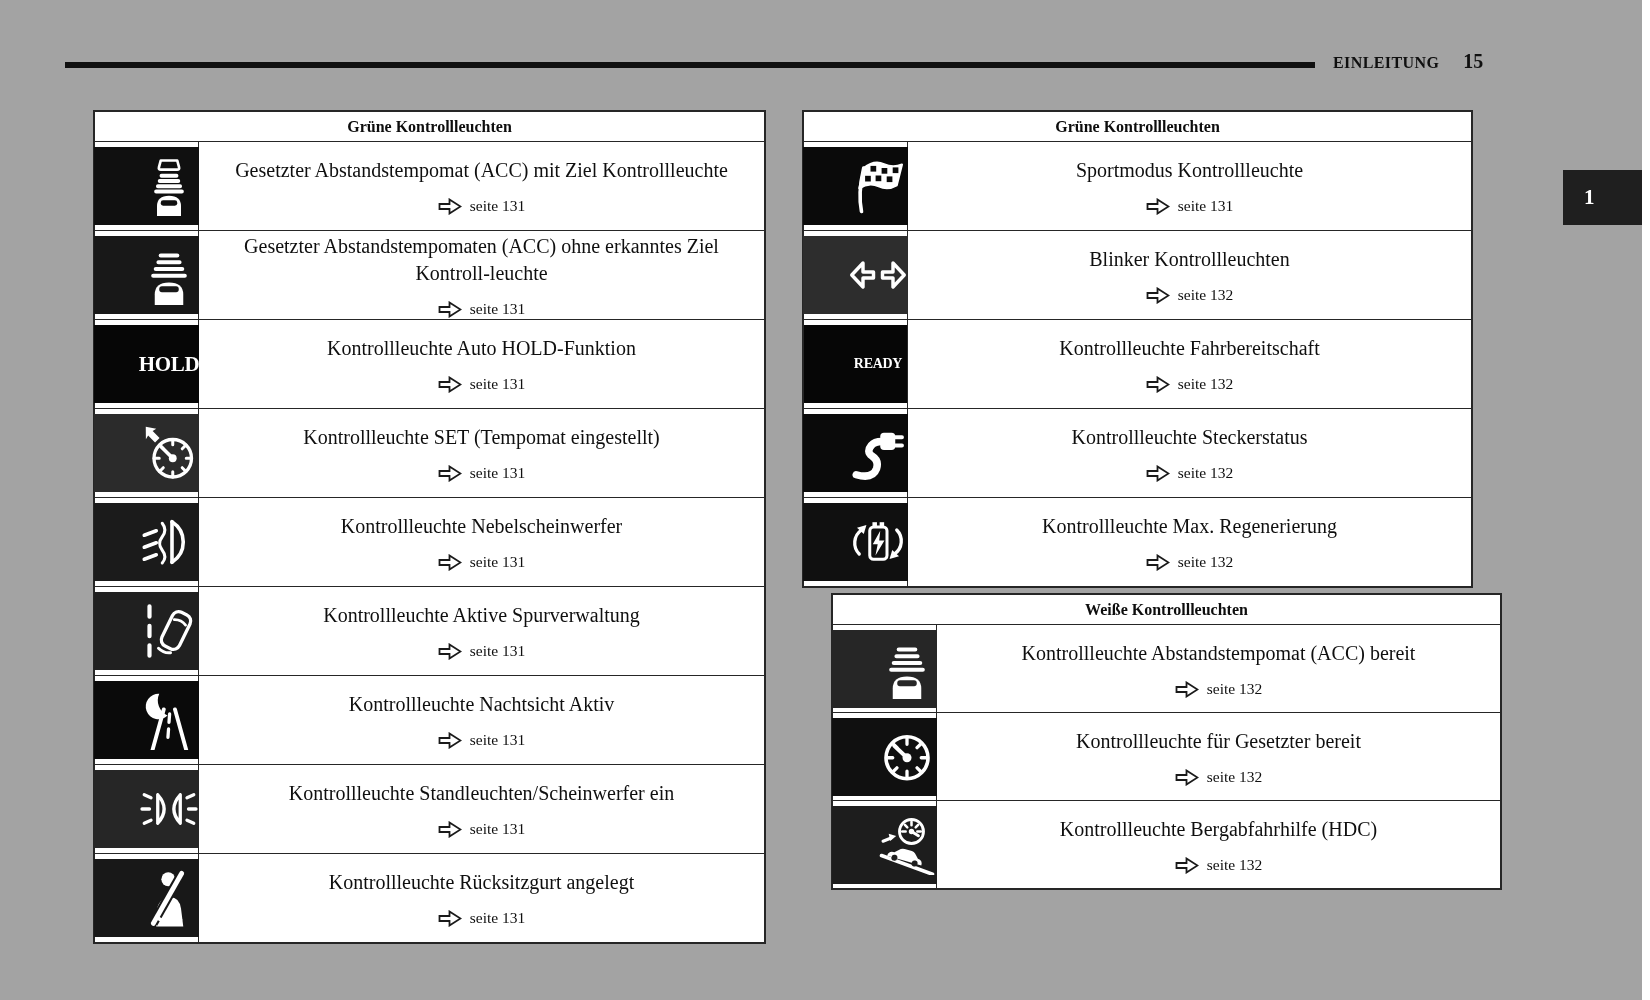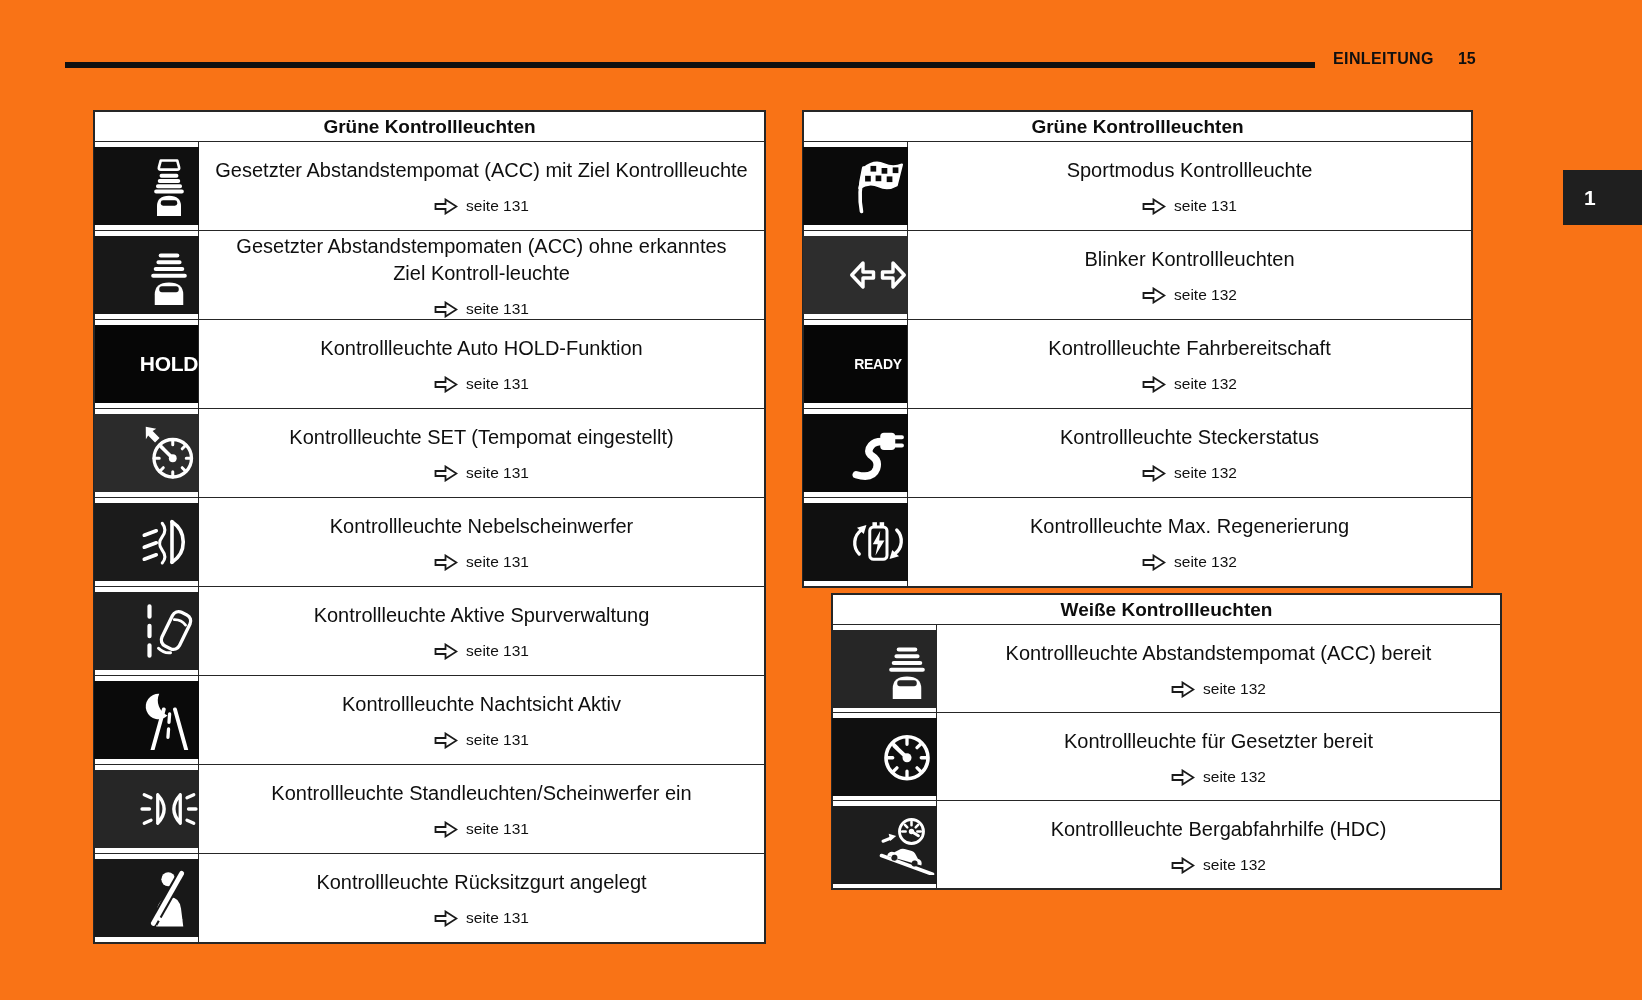--- a/index.html
+++ b/index.html
@@ -1,30 +1,30 @@
 <!DOCTYPE html>
 <html><head>
 <meta charset="utf-8">
 <style>
   html,body{margin:0;padding:0;background:#ffffff;}
-  .page{position:relative;width:1642px;height:1000px;background:#f97316;overflow:hidden;
-        font-family:Liberation Sans, sans-serif;color:#111;}
+  .page{position:relative;width:1642px;height:1000px;background:#a3a3a3;overflow:hidden;
+        font-family:Liberation Serif, serif;color:#111;}
   .rule{position:absolute;left:65px;top:62px;width:1250px;height:6px;background:#101010;}
   .hdr{position:absolute;top:50px;left:1333px;display:flex;align-items:baseline;gap:24px;}
   .hdr .sec{font-size:16px;font-weight:600;letter-spacing:.4px;color:#101010;}
-  .hdr .pg{font-size:16px;font-weight:700;color:#101010;}
+  .hdr .pg{font-size:20px;font-weight:700;color:#101010;}
   .tab1{position:absolute;left:1563px;top:170px;width:87px;height:55px;background:#1f1f1f;
         color:#fff;font-size:21px;font-weight:700;display:flex;align-items:center;
         padding-left:21px;box-sizing:border-box;}
   .tbl{position:absolute;border:2px solid #262626;background:#fff;box-sizing:border-box;}
   .tbl-left{left:93px;top:110px;width:673px;}
   .tbl-rg{left:802px;top:110px;width:671px;}
   .tbl-w{left:831px;top:593px;width:671px;}
   .tbl-head{height:29px;display:flex;align-items:center;justify-content:center;
-        font-weight:700;font-size:19px;color:#0d0d0d;}
+        font-weight:700;font-size:16px;color:#0d0d0d;}
   .row{display:flex;border-top:1.5px solid #262626;height:88px;}
   .tbl-w .row{height:87px;}
   .icell{width:104px;min-width:104px;border-right:1.5px solid #262626;
         display:flex;align-items:center;justify-content:center;box-sizing:border-box;}
   .tile{width:82px;height:78px;display:flex;align-items:center;justify-content:center;
         background:var(--tile,#141414);padding-left:45px;}
   .tile svg{width:60px;height:60px;display:block;}
   .tile-text{color:#fff;font-weight:700;letter-spacing:-.3px;}
   .hold-text{font-size:21px;}
   .ready-text{font-size:14px;}

